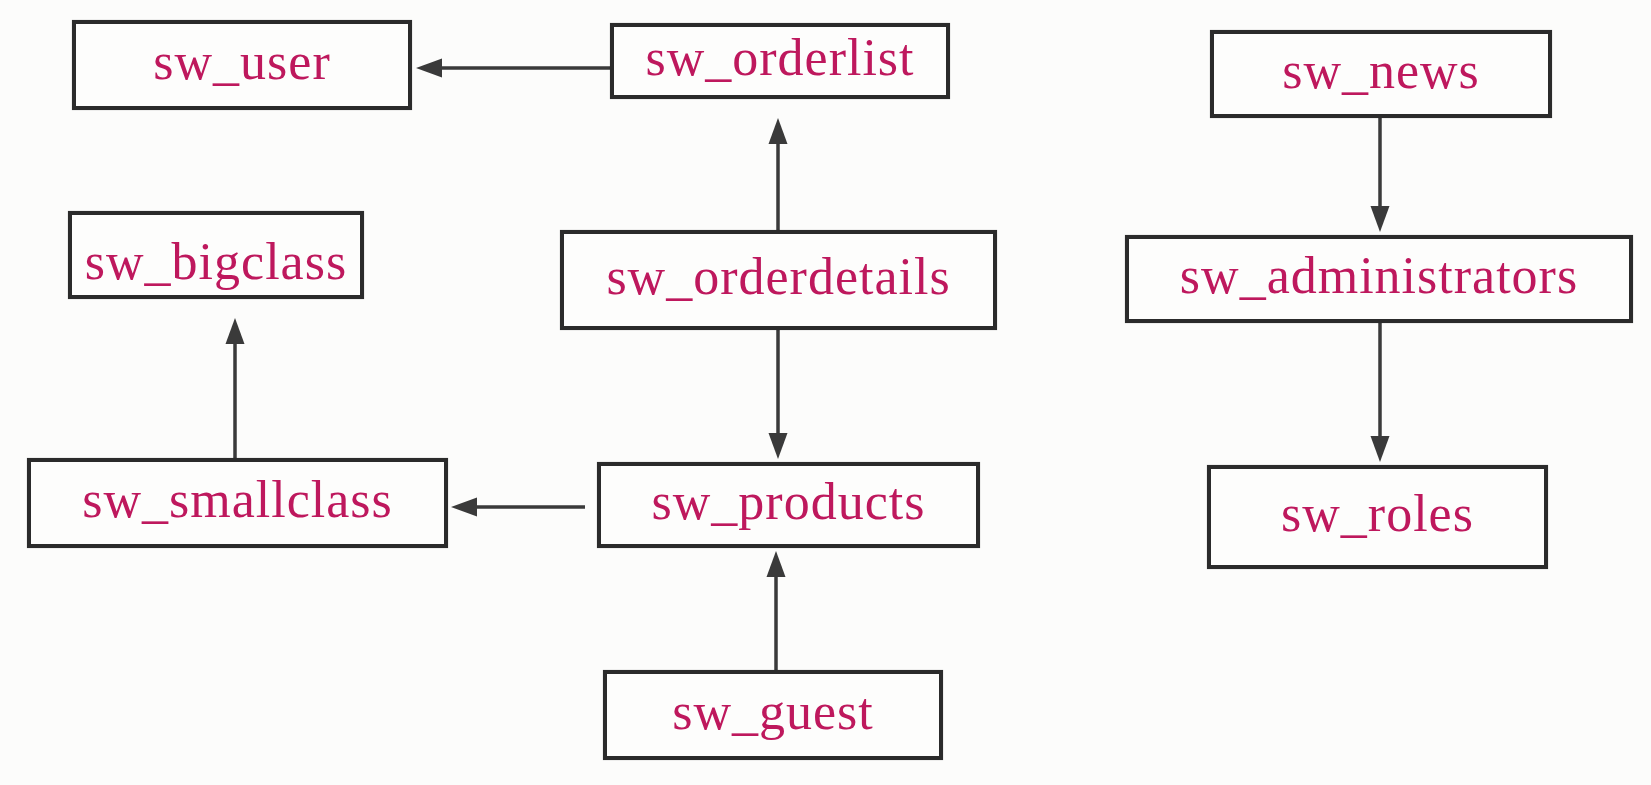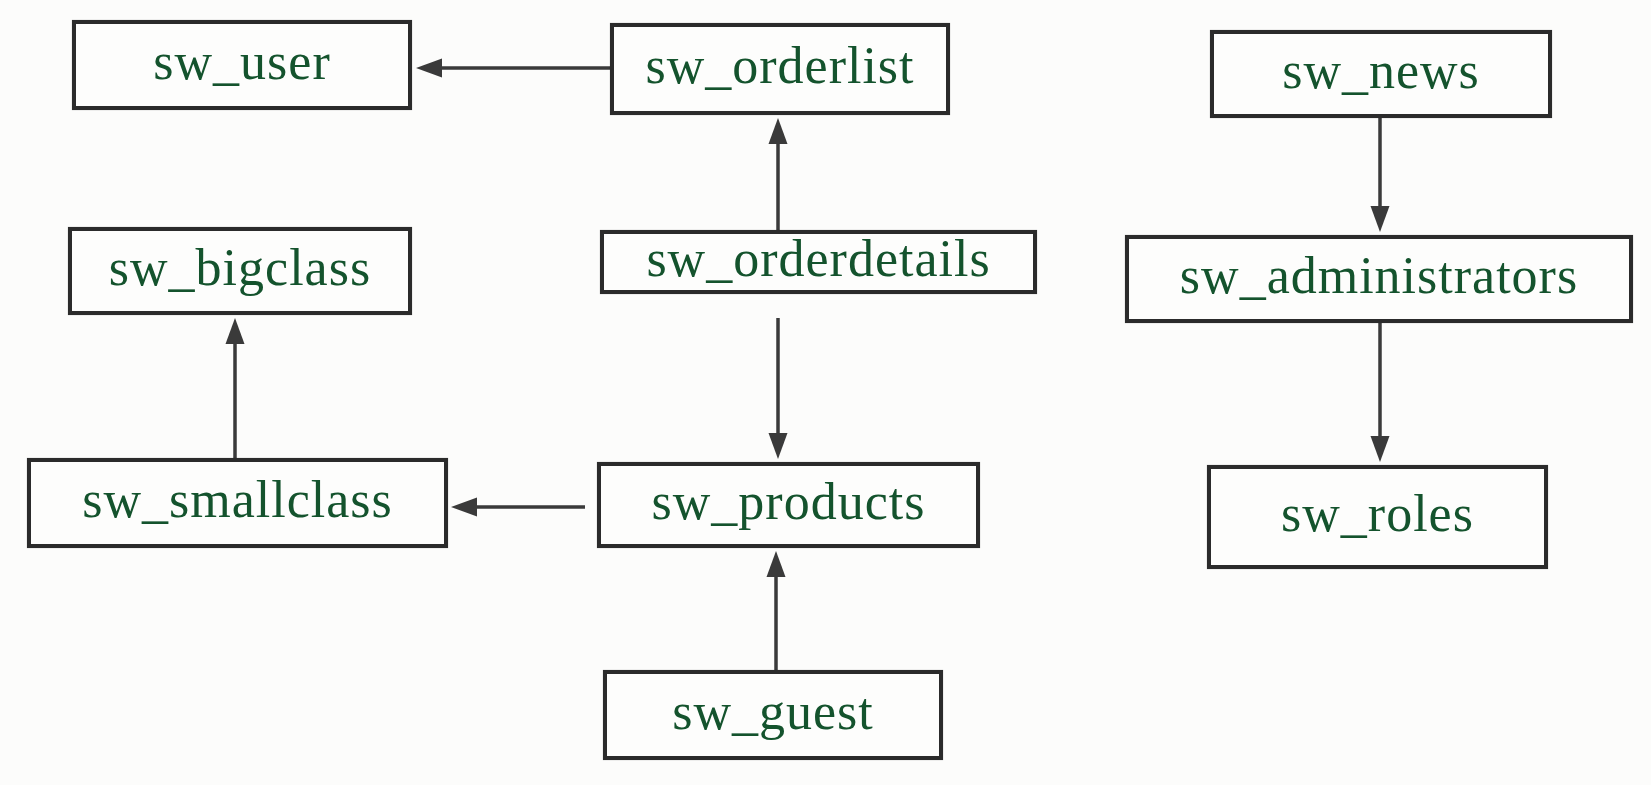--- a/index.html
+++ b/index.html
@@ -28,21 +28,21 @@
     box-sizing: border-box;
     border: 4px solid #2b2b2b;
     background: #fdfdfc;
     display: flex;
     align-items: center;
     justify-content: center;
     box-shadow: 0 0 1px rgba(0,0,0,0.35);
   }
   .node-label {
     font-size: 52px;
-    color: #14532d;
+    color: #be185d;
     letter-spacing: 1px;
     white-space: nowrap;
     transform: translateY(-4px);
   }
 </style>
 </head>
 <body>
 
 <div class="canvas">
   <svg class="edges-layer" xmlns="http://www.w3.org/2000/svg" viewBox="0 0 1651 785">
@@ -76,30 +76,30 @@
       </g>
       <g>
         <line x1="1380" y1="323" x2="1380" y2="438" stroke="#3a3a3a" stroke-width="3.5"></line>
         <polygon points="1380,462 1370.5,436 1389.5,436" fill="#3a3a3a"></polygon>
       </g>
     </svg>
   <div id="nodes-layer">
       <div class="node" style="left: 72px; top: 20px; width: 340px; height: 90px;">
         <span class="node-label">sw_user</span>
       </div>
-      <div class="node" style="left: 610px; top: 23px; width: 340px; height: 92px;">
+      <div class="node" style="left: 610px; top: 23px; width: 340px; height: 76px;">
         <span class="node-label">sw_orderlist</span>
       </div>
       <div class="node" style="left: 1210px; top: 30px; width: 342px; height: 88px;">
         <span class="node-label">sw_news</span>
       </div>
-      <div class="node" style="left: 68px; top: 227px; width: 344px; height: 88px;">
+      <div class="node" style="left: 68px; top: 211px; width: 296px; height: 88px; align-items: flex-end;">
         <span class="node-label">sw_bigclass</span>
       </div>
-      <div class="node" style="left: 560px; top: 230px; width: 437px; height: 64px; margin-left: 40px;">
+      <div class="node" style="left: 560px; top: 230px; width: 437px; height: 100px;">
         <span class="node-label">sw_orderdetails</span>
       </div>
       <div class="node" style="left: 1125px; top: 235px; width: 508px; height: 88px;">
         <span class="node-label">sw_administrators</span>
       </div>
       <div class="node" style="left: 27px; top: 458px; width: 421px; height: 90px;">
         <span class="node-label">sw_smallclass</span>
       </div>
       <div class="node" style="left: 585px; top: 462px; width: 383px; height: 86px; margin-left: 12px;">
         <span class="node-label">sw_products</span>

